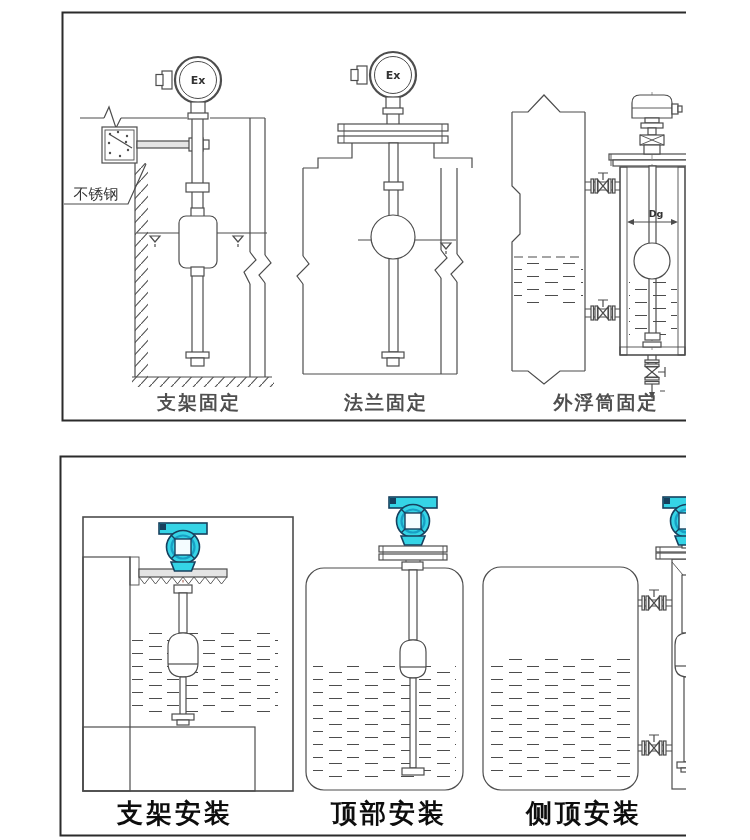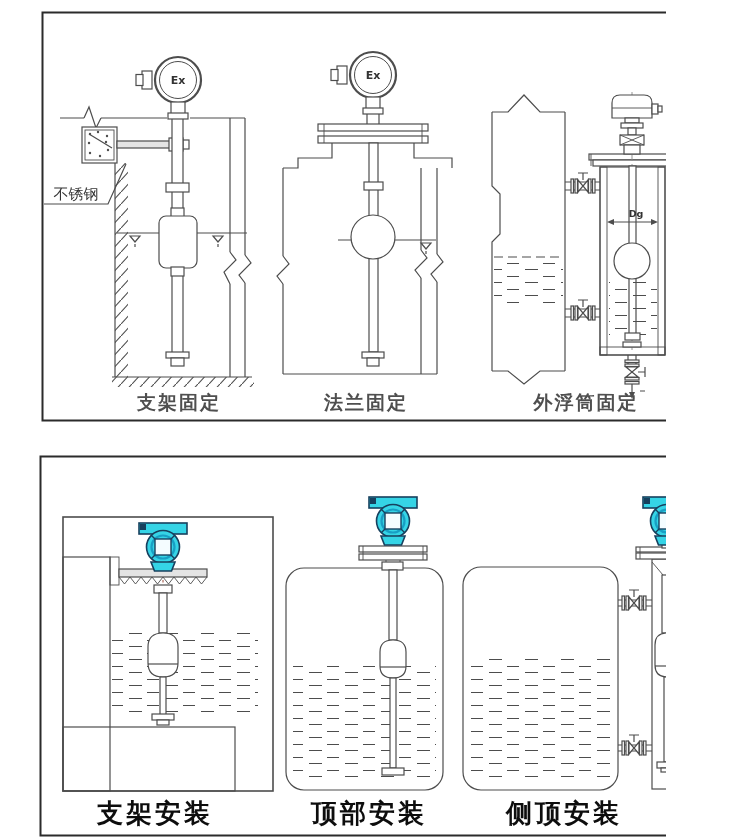--- a/index.html
+++ b/index.html
@@ -2,21 +2,21 @@
 <html style="--line: #4d4d4d; --panel-border: #2b2b2b; --transmitter-teal: #35d4e6; --transmitter-ring: #189fc4; --transmitter-outline: #17405e; --rod-centerline: #9c4a3a; --label-dark: #0d0d0d; --label-gray: #4f4f4f;"><head>
 <meta charset="utf-8">
 <style>
   :root{
     --line:#4d4d4d; --panel-border:#2b2b2b;
     --transmitter-teal:#35d4e6; --transmitter-ring:#189fc4; --transmitter-outline:#17405e;
     --rod-centerline:#9c4a3a; --label-dark:#0d0d0d; --label-gray:#4f4f4f;
   }
   html,body{margin:0;padding:0;background:#fff;}
   .screen{position:relative;width:666px;height:840px;background:#fff;overflow:hidden;
-          font-family:"DejaVu Sans","Liberation Sans",sans-serif;}
+          font-family:"DejaVu Sans","Liberation Sans",sans-serif;margin-left:20px;}
   svg{position:absolute;left:0;top:0;}
   text{font-family:"DejaVu Sans","Liberation Sans",sans-serif;}
   .toplabel{font-size:19px;font-weight:600;fill:var(--label-gray);letter-spacing:2px;}
   .botlabel{font-size:26px;font-weight:800;fill:var(--label-dark);letter-spacing:3px;}
   .ann{font-size:15px;fill:#333;}
   .small{font-size:11px;font-weight:700;fill:#333;}
   .tiny{font-size:9.5px;font-weight:700;fill:#333;}
   .ln{stroke:var(--line);fill:none;stroke-width:1.2;}
   .lnt{stroke:var(--line);fill:none;stroke-width:0.9;}
   .ln2{stroke:var(--line);fill:none;stroke-width:1.6;}

